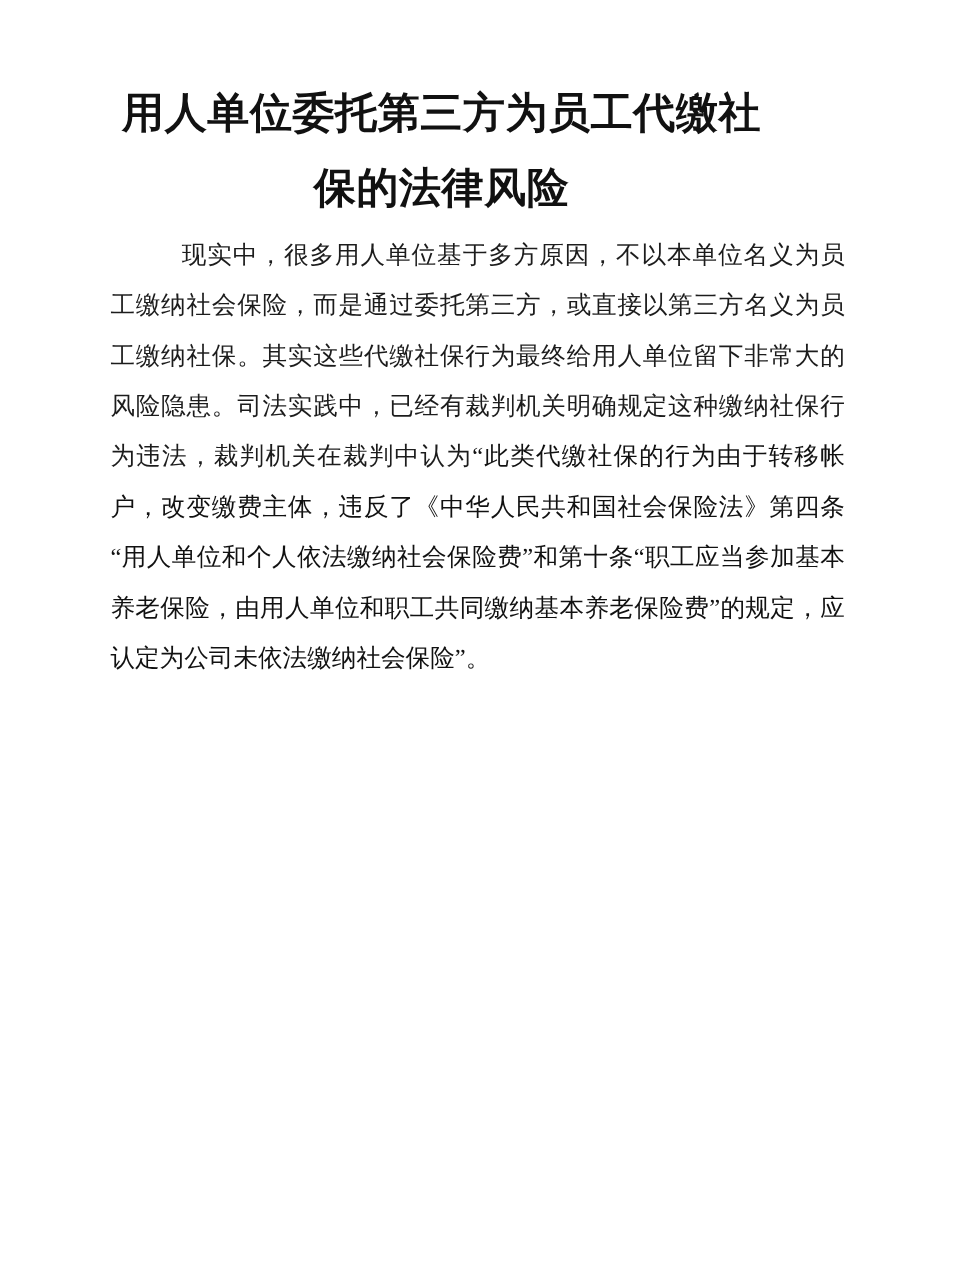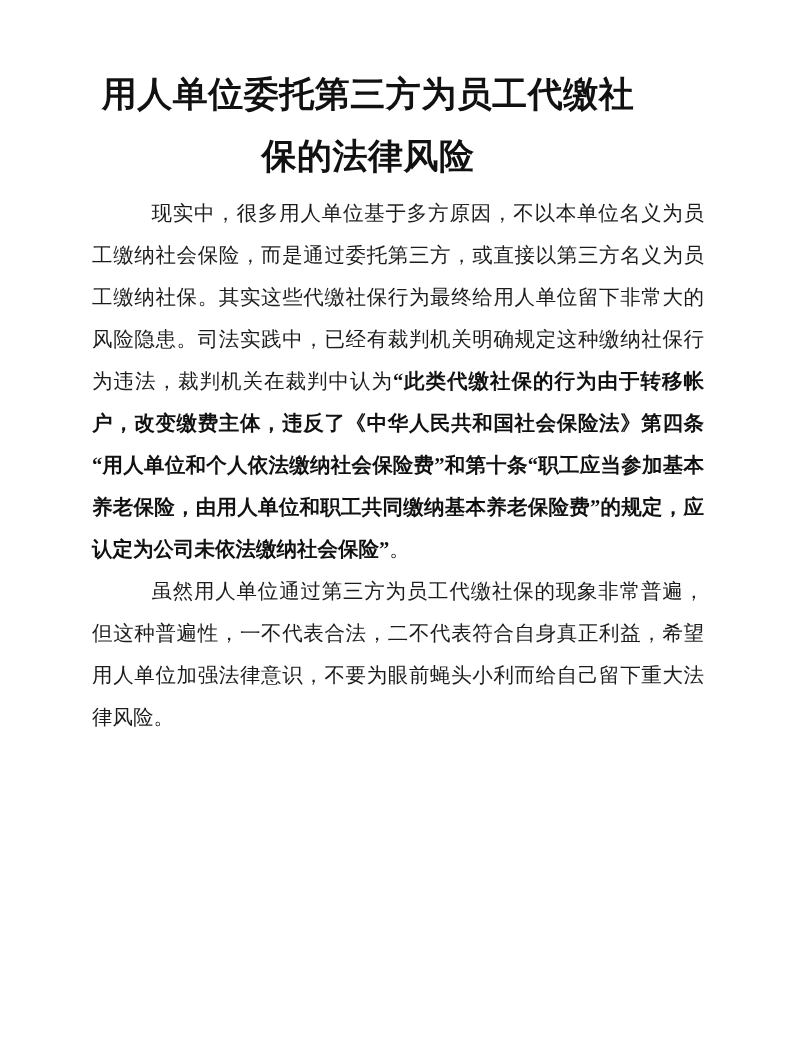--- a/index.html
+++ b/index.html
@@ -36,32 +36,31 @@
     margin: 0;
     font-size: 20.5px;
     line-height: 42px;
     text-align: justify;
     text-justify: inter-ideograph;
     text-indent: 2.9em;
     color: #1c1c1c;
     word-break: break-all;
   }
   .para b {
-    font-weight: 700;
+    font-weight: 400;
     color: #111111;
   }
 </style>
 </head>
 <body>
 
 <div class="page">
 
   <h1 class="doc-title">用人单位委托第三方为员工代缴社保的法律风险</h1>
 
   <div class="doc-body">
 
     <p class="para"><span>现实中，很多用人单位基于多方原因，不以本单位名义为员工缴纳社会保险，而是通过委托第三方，或直接以第三方名义为员工缴纳社保。其实这些代缴社保行为最终给用人单位留下非常大的风险隐患。司法实践中，已经有裁判机关明确规定这种缴纳社保行为违法，裁判机关在裁判中认为</span><b>“此类代缴社保的行为由于转移帐户，改变缴费主体，违反了《中华人民共和国社会保险法》第四条“用人单位和个人依法缴纳社会保险费”和第十条“职工应当参加基本养老保险，由用人单位和职工共同缴纳基本养老保险费”的规定，应认定为公司未依法缴纳社会保险”</b><span>。</span></p>
 
 
-    <p class="para">虽然用人单位通过第三方为员工代缴社保的现象非常普遍，但这种普遍性，一不代表合法，二不代表符合自身真正利益，希望用人单位加强法律意识，不要为眼前蝇头小利而给自己留下重大法律风险。</p>
 
   </div>
 </div>
 
 </body></html>

